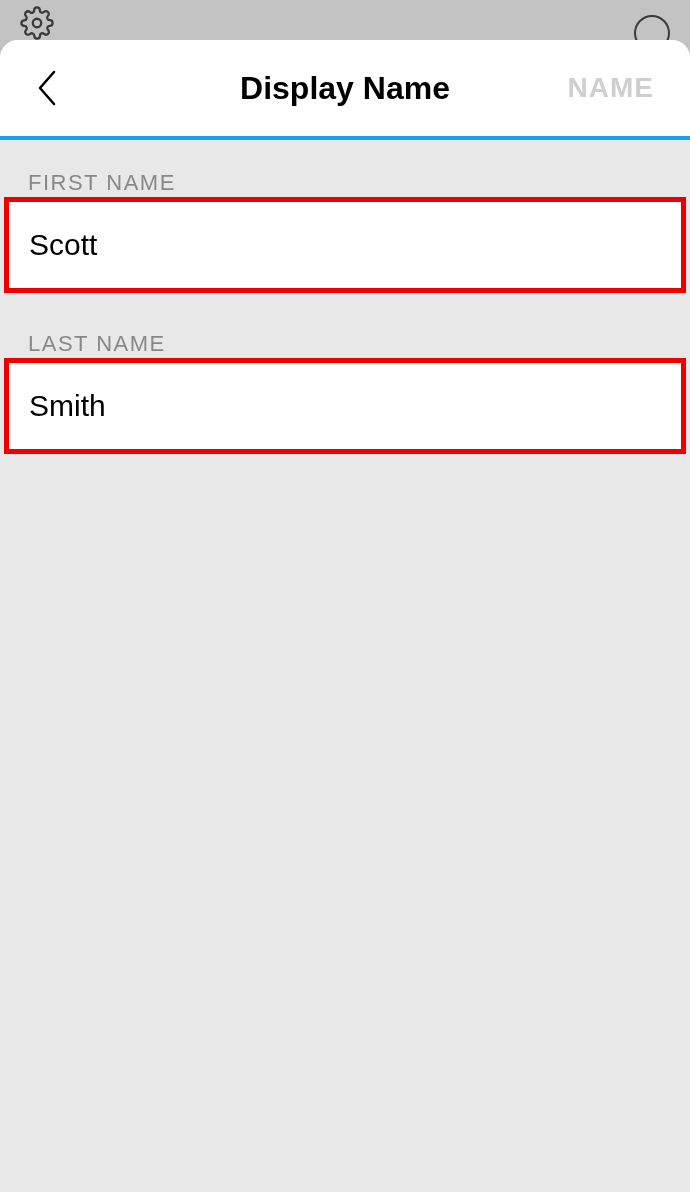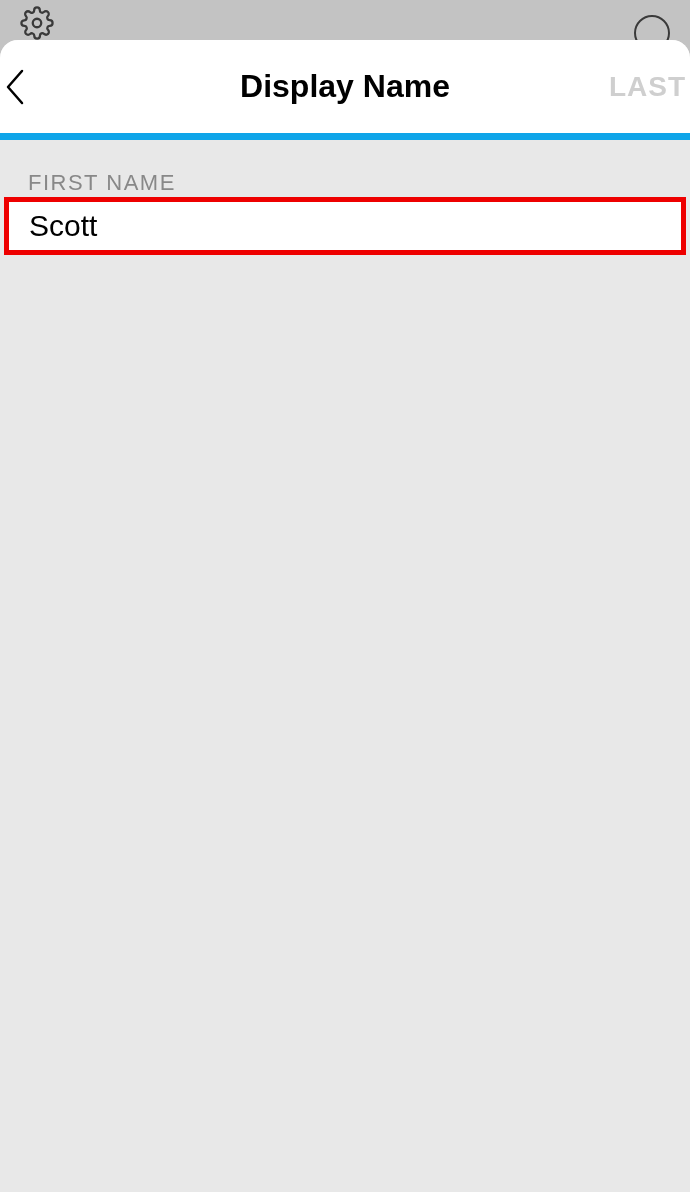--- a/index.html
+++ b/index.html
@@ -54,22 +54,22 @@
       border-top-right-radius: 18px;
       overflow: hidden;
     }
     
     .header {
       background: #ffffff;
       height: 100px;
       display: flex;
       align-items: center;
       justify-content: space-between;
-      padding: 0 4px;
-      border-bottom: 7px solid #0ea5e9;
+      padding: 0 36px;
+      border-bottom: 4px solid #0ea5e9;
     }
     
     .back-button {
       width: 40px;
       height: 40px;
       display: flex;
       align-items: center;
       justify-content: flex-start;
       cursor: pointer;
     }
@@ -113,21 +113,21 @@
       margin: 0 4px;
     }
     
     .text-input {
       width: 100%;
       border: none;
       outline: none;
       background: #ffffff;
       font-size: 30px;
       color: #000000;
-      padding: 7px 20px;
+      padding: 26px 20px;
       font-family: inherit;
     }
   </style>
 </head>
 <body>
 
 <div class="backdrop-top">
   <span class="backdrop-gear">
     <svg width="34" height="34" viewBox="0 0 24 24" fill="none" stroke="currentColor" stroke-width="1.6">
       <circle cx="12" cy="12" r="3"></circle>
@@ -139,28 +139,34 @@
 
 <div class="sheet">
 
   <div class="header">
     <div class="back-button">
       <svg width="22" height="38" viewBox="0 0 22 38">
         <polyline points="18,3 4,19 18,35" fill="none" stroke="#000000" stroke-width="2.5" stroke-linecap="round" stroke-linejoin="round"></polyline>
       </svg>
     </div>
     <div class="header-title">Display Name</div>
-    <div class="save-button">LAST</div>
+    <div class="save-button">NAME</div>
   </div>
 
   <div class="form-section">
 
     <div class="field-group">
       <div class="field-label">FIRST NAME</div>
       <div class="input-wrapper">
         <input type="text" class="text-input" value="Scott" style="">
       </div>
     </div>
 
+    <div class="field-group">
+      <div class="field-label">LAST NAME</div>
+      <div class="input-wrapper">
+        <input type="text" class="text-input" value="Smith" style="">
+      </div>
+    </div>
 
   </div>
 
 </div>
 
 </body></html>

